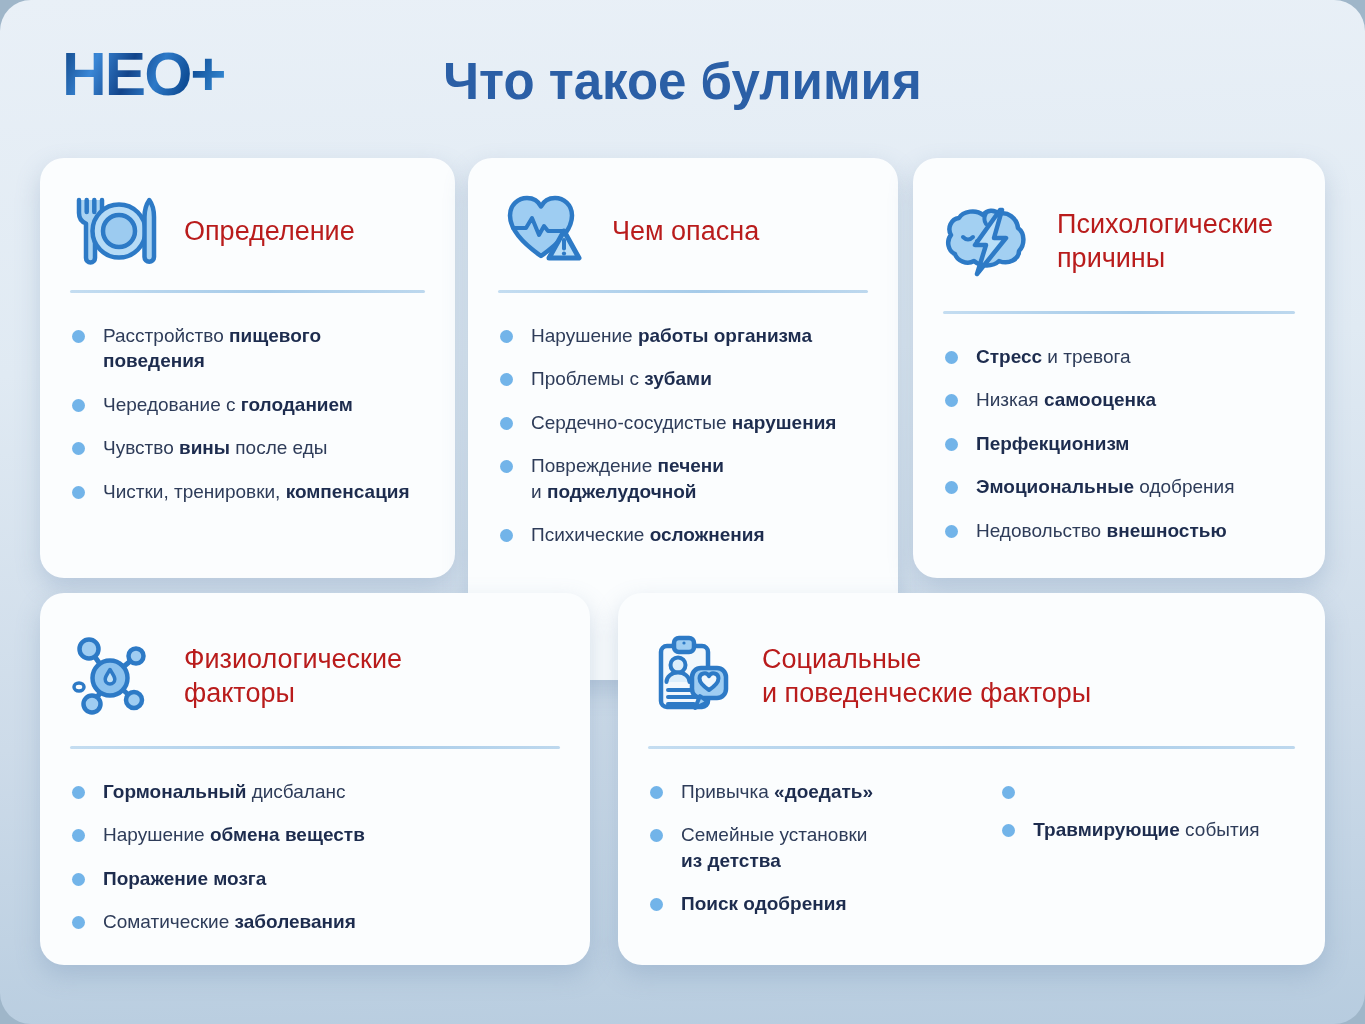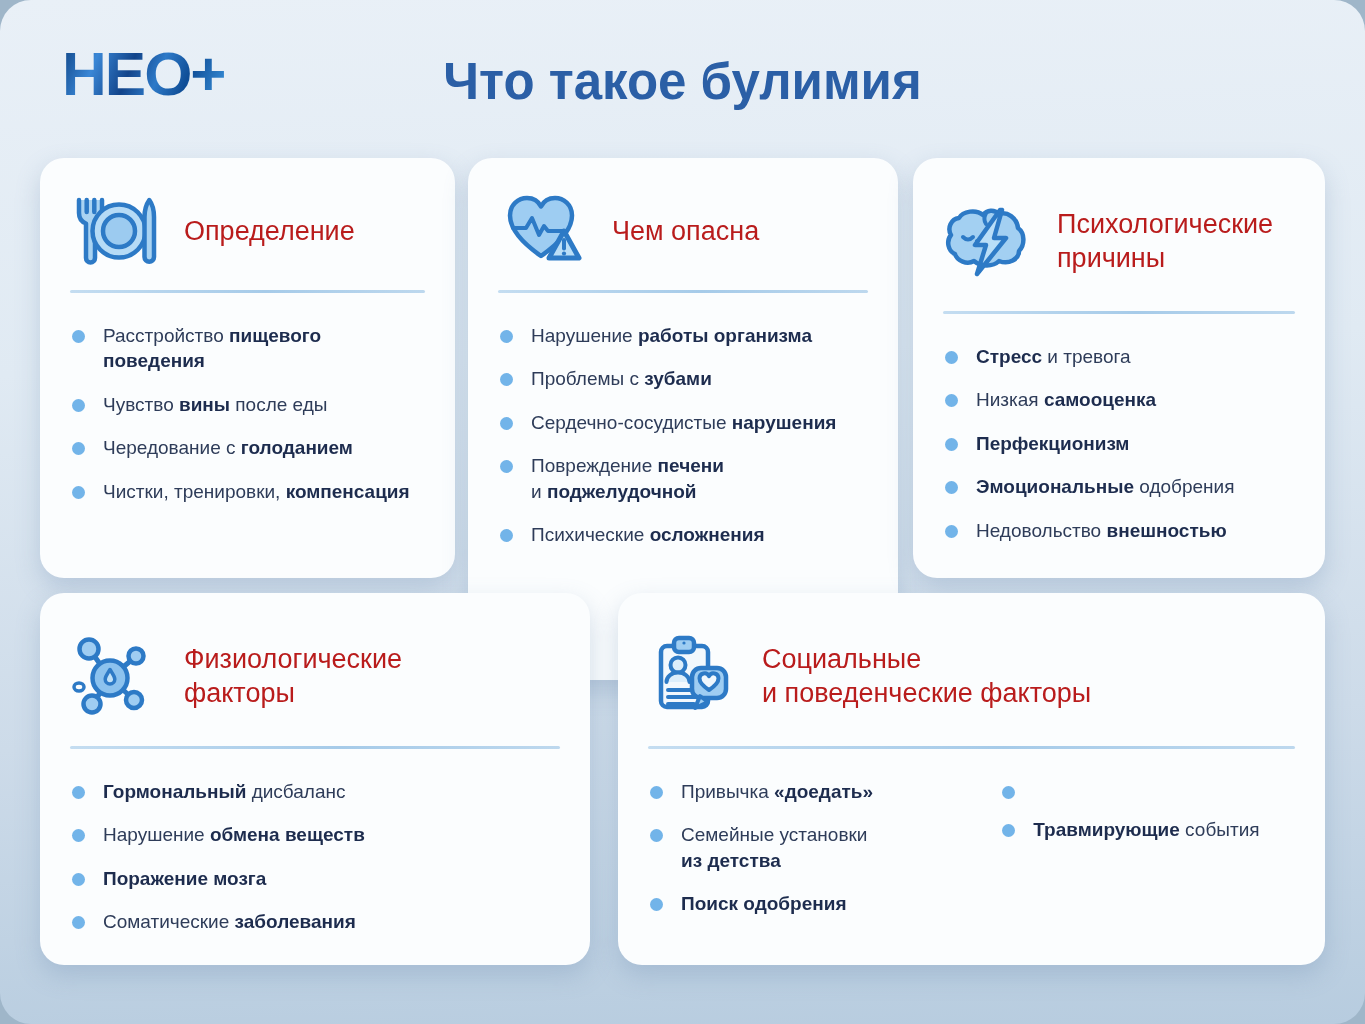--- a/index.html
+++ b/index.html
@@ -68,25 +68,25 @@
       <h2 class="card-title">Определение</h2>
     </div>
     <div class="divider"></div>
     <ul class="list">
       <li>
           <span class="bullet"></span>
           <span><span>Расстройство </span><span class="b">пищевого поведения</span></span>
         </li>
       <li>
           <span class="bullet"></span>
+          <span><span>Чередование с </span><span class="b">голоданием</span></span>
+        </li>
+      <li>
+          <span class="bullet"></span>
           <span><span>Чувство </span><span class="b">вины</span><span> после еды</span></span>
-        </li>
-      <li>
-          <span class="bullet"></span>
-          <span><span>Чередование с </span><span class="b">голоданием</span></span>
         </li>
       <li>
           <span class="bullet"></span>
           <span><span>Чистки, тренировки, </span><span class="b">компенсация</span></span>
         </li>
     </ul>
   </section>
 
   <section class="card" id="card-danger">
     <div class="card-header">

